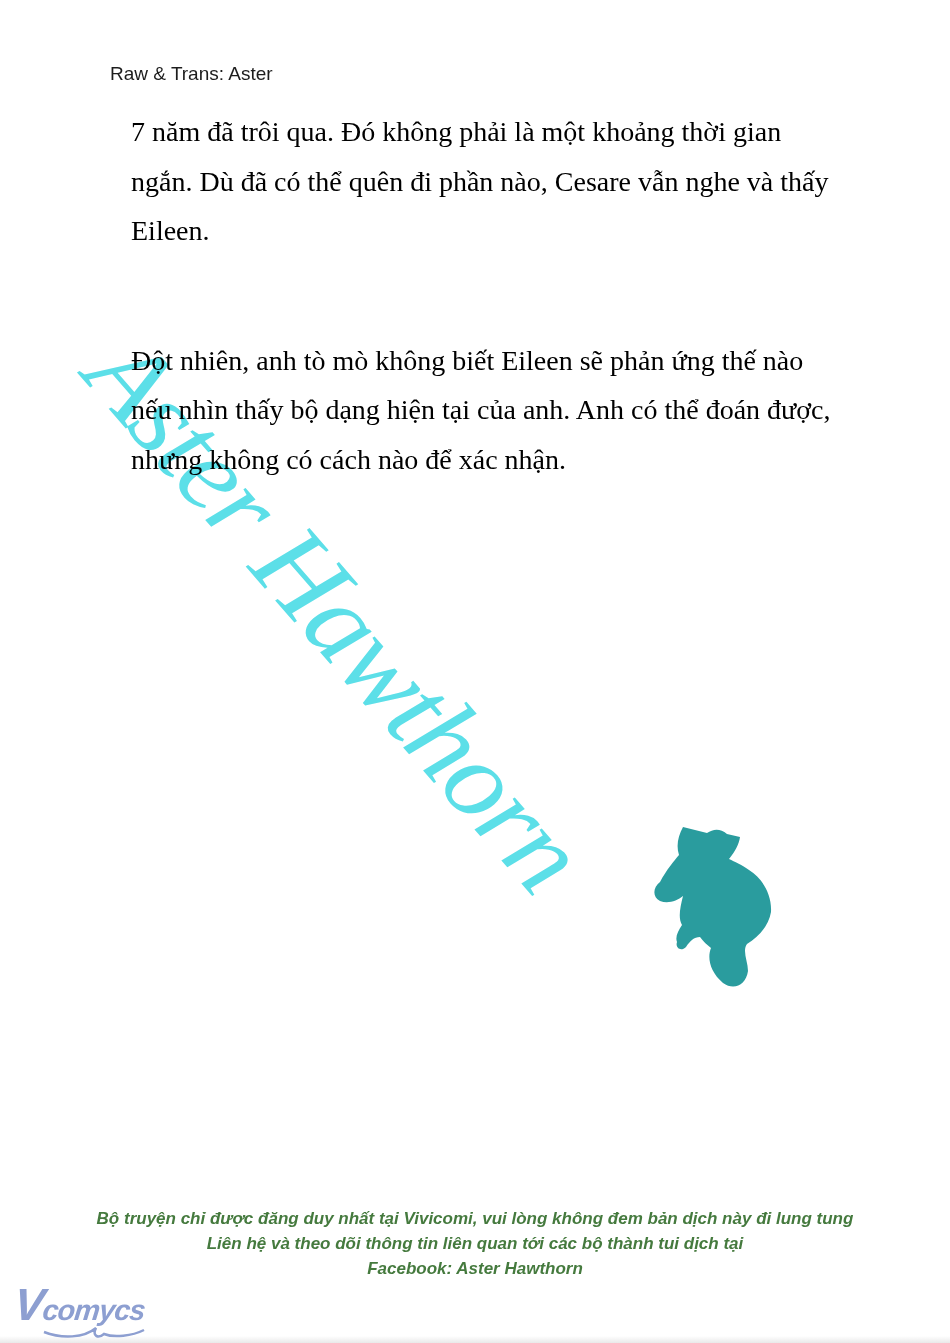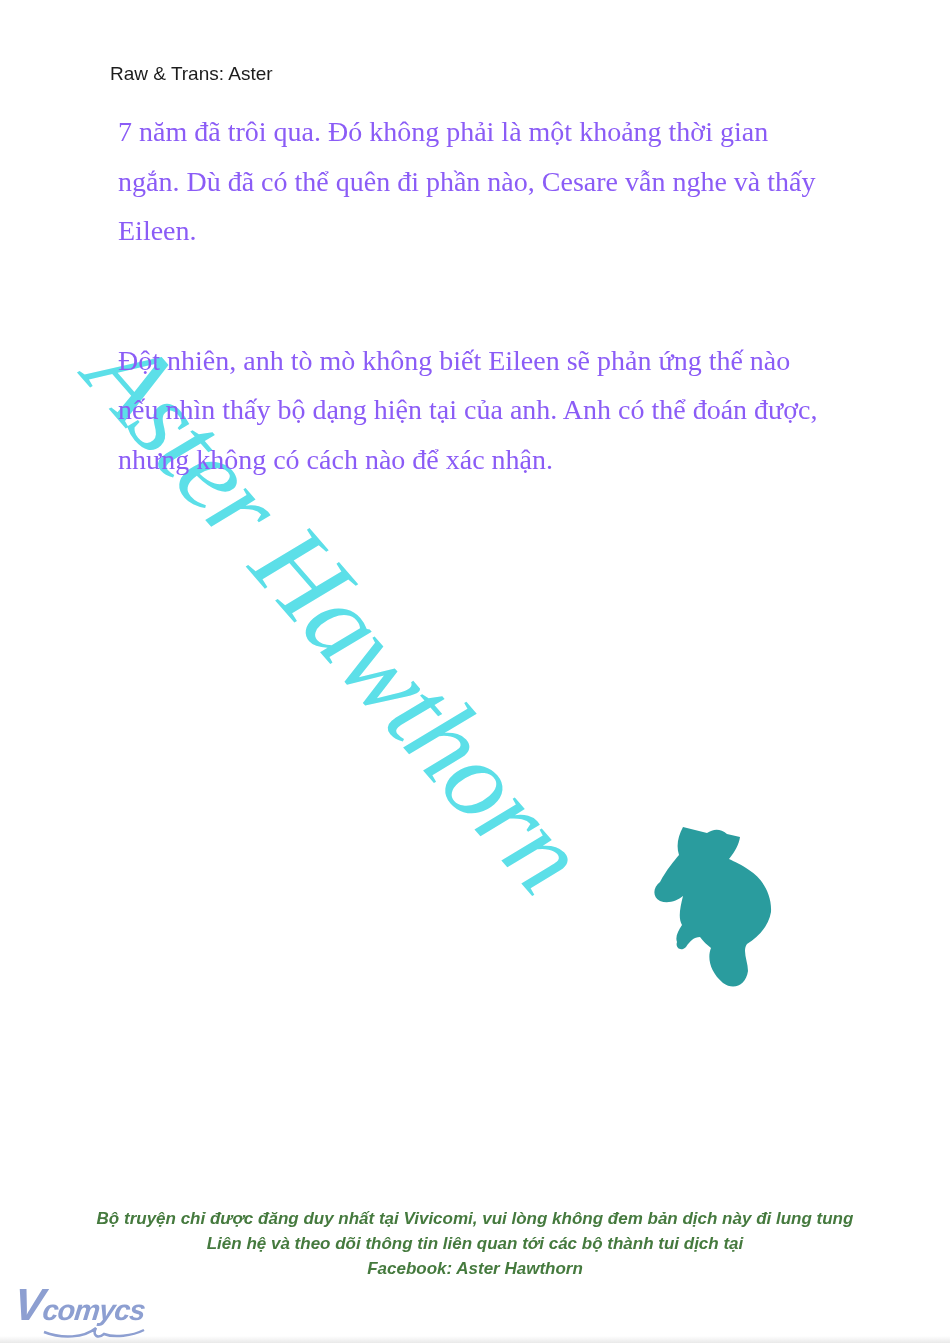--- a/index.html
+++ b/index.html
@@ -56,23 +56,23 @@
   .content {
     position: absolute;
     left: 115px;
     top: 107px;
     width: 832px;
     z-index: 2;
   }
   .content p {
     font-size: 28px;
     line-height: 49.5px;
-    color: #8b5cf6;
+    color: #000000;
     white-space: pre-line;
-    margin: 0 0 80px 3px;
+    margin: 0 0 80px 16px;
   }
 
   
   .footer {
     position: absolute;
     left: 0;
     top: 1206px;
     width: 950px;
     text-align: center;
     font-family: "Liberation Sans", sans-serif;

